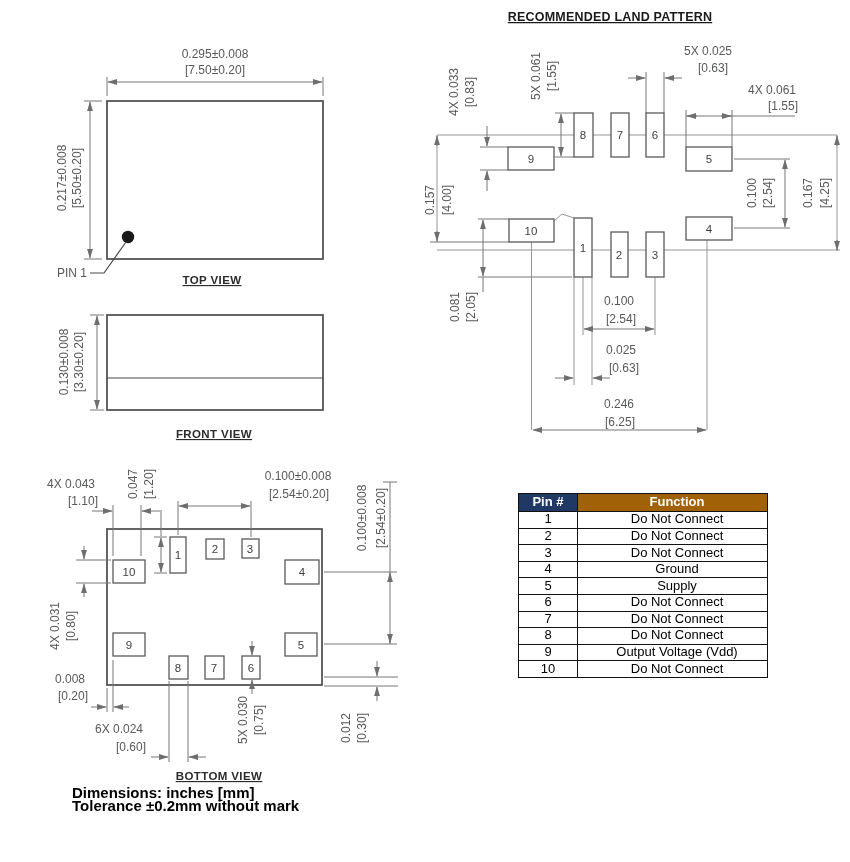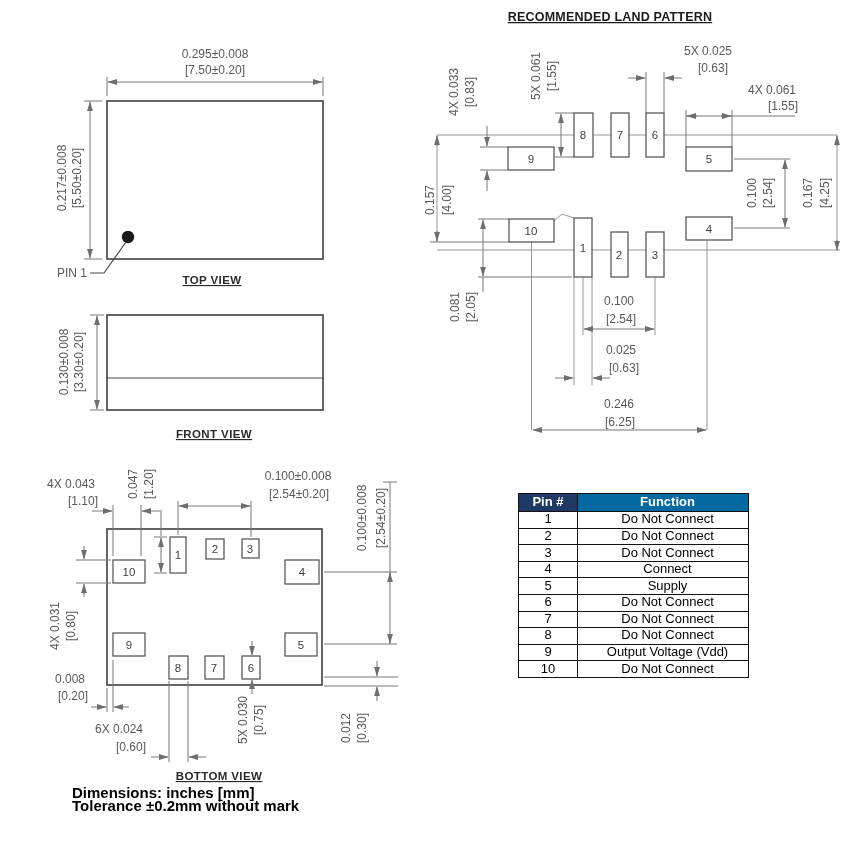--- a/index.html
+++ b/index.html
@@ -14,21 +14,21 @@
   .dl{stroke:#767676;stroke-width:1;fill:none;}
   .cl{stroke:#8a8a8a;stroke-width:0.9;fill:none;}
   text.dim{font-size:12px;fill:#58595b;}
   text.padnum{font-size:11.5px;fill:#3f3f3f;text-anchor:middle;}
   .vc{dominant-baseline:central;}
   text.viewlabel{font-size:11.5px;font-weight:bold;fill:#2b2b2b;text-anchor:middle;
     text-decoration:underline;letter-spacing:0.4px;}
   text.lptitle{font-size:12.5px;font-weight:bold;fill:#1a1a1a;text-anchor:middle;
     text-decoration:underline;letter-spacing:0.2px;}
   .pin-table{
-    position:absolute;left:518px;top:493px;width:231px;
+    position:absolute;left:518px;top:493px;width:250px;
     border-collapse:collapse;table-layout:fixed;
     font-size:13px;color:#000;
   }
   .pin-table th,.pin-table td{border:1.6px solid #111;line-height:1.15;}
   .pin-table th{height:17px;font-weight:bold;padding:0;}
   .pin-table td{height:15.6px;padding:0;}
   .pin-table .col-pin{width:58px;text-align:center;}
   .pin-table .col-fn{text-align:center;padding-left:9px;}
   .pin-table thead th{color:#ffffff;}
   .note{
@@ -253,39 +253,39 @@
       <text class="dim" x="619" y="408" text-anchor="middle">0.246</text>
       <text class="dim" x="620" y="426" text-anchor="middle">[6.25]</text>
     </g>
   </g>
 </svg>
 
 <table class="pin-table">
   <thead>
     <tr>
       <th class="col-pin" id="th-pin" style="background: rgb(31, 56, 100);">Pin #</th>
-      <th class="col-fn" style="text-align: center; background: #0369a1;">Function</th>
+      <th class="col-fn" style="text-align: center; background: #a16207;">Function</th>
     </tr>
   </thead>
   <tbody>
     <tr>
         <td class="col-pin">1</td>
         <td class="col-fn">Do Not Connect</td>
       </tr>
     <tr>
         <td class="col-pin">2</td>
         <td class="col-fn">Do Not Connect</td>
       </tr>
     <tr>
         <td class="col-pin">3</td>
         <td class="col-fn">Do Not Connect</td>
       </tr>
     <tr>
         <td class="col-pin">4</td>
-        <td class="col-fn">Connect</td>
+        <td class="col-fn">Ground</td>
       </tr>
     <tr>
         <td class="col-pin">5</td>
         <td class="col-fn">Supply</td>
       </tr>
     <tr>
         <td class="col-pin">6</td>
         <td class="col-fn">Do Not Connect</td>
       </tr>
     <tr>

